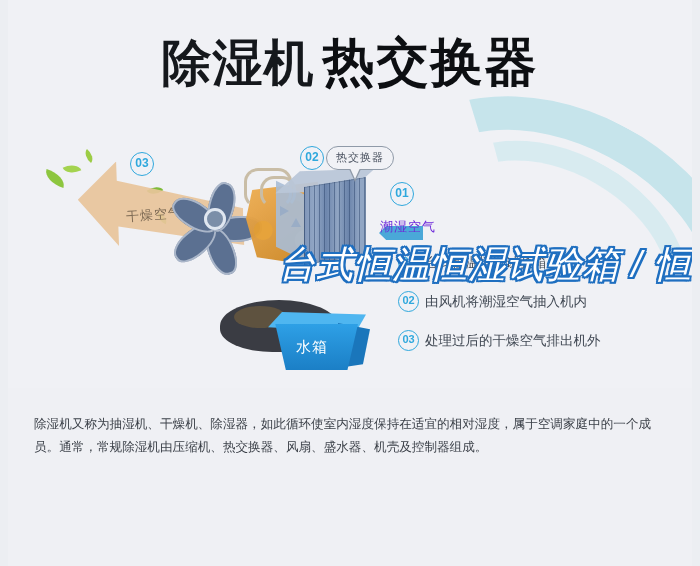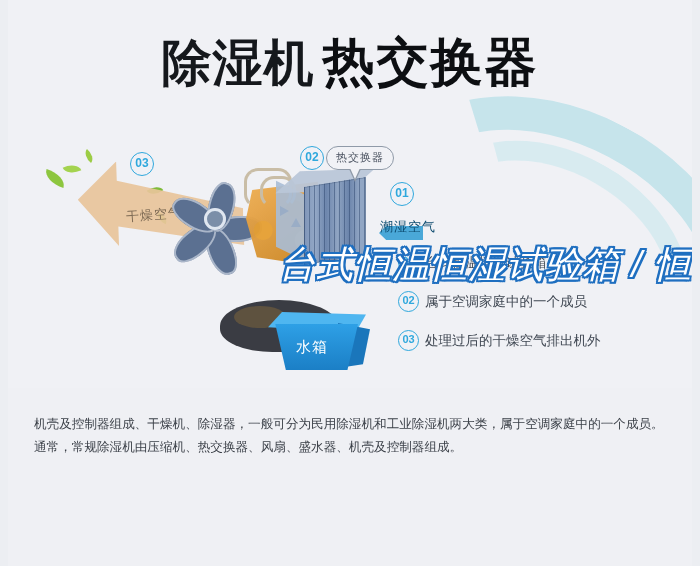--- a/index.html
+++ b/index.html
@@ -305,21 +305,21 @@
     font-family: "Liberation Sans", sans-serif;
     background: rgba(240,241,245,.55);
   }
   .num-03d { left: 122px; top: 152px; }
   .num-02d { left: 292px; top: 146px; }
   .num-01d { left: 382px; top: 182px; }
   .humid-label {
     position: absolute;
     left: 372px; top: 218px;
     font-size: 13px;
-    color: #0c4a6e;
+    color: #6d28d9;
     letter-spacing: 1px;
     font-family: "DejaVu Sans", sans-serif;
   }
 
   
   .legend { position: absolute; left: 390px; top: 252px; width: 294px; }
   .legend-row {
     display: flex;
     align-items: center;
     gap: 6px;
@@ -444,34 +444,34 @@
         <div class="tank-front"></div>
         <div class="tank-label">水箱</div>
 
         <div class="legend">
           <div class="legend-row">
             <span class="bullet">01</span>
             <span>台式恒温恒湿试验箱</span>
           </div>
           <div class="legend-row">
             <span class="bullet">02</span>
-            <span>属于空调家庭中的一个成员</span>
+            <span>由风机将潮湿空气抽入机内</span>
           </div>
           <div class="legend-row">
             <span class="bullet">03</span>
             <span>处理过后的干燥空气排出机外</span>
           </div>
         </div>
 
       </div>
 
       <div class="watermark">
         <div>台式恒温恒湿试验箱 / 恒</div>
       </div>
 
     </div>
 
     <div class="desc">
-      <p>机壳及控制器组成、干燥机、除湿器，一般可分为民用除湿机和工业除湿机两大类，属于空调家庭中的一个成员。通常，常规除湿机由压缩机、热交换器、风扇、盛水器、机壳及控制器组成。</p>
+      <p>除湿机又称为抽湿机、干燥机、除湿器，如此循环使室内湿度保持在适宜的相对湿度，属于空调家庭中的一个成员。通常，常规除湿机由压缩机、热交换器、风扇、盛水器、机壳及控制器组成。</p>
     </div>
 
   </div>
 </div>
 
 </body></html>

